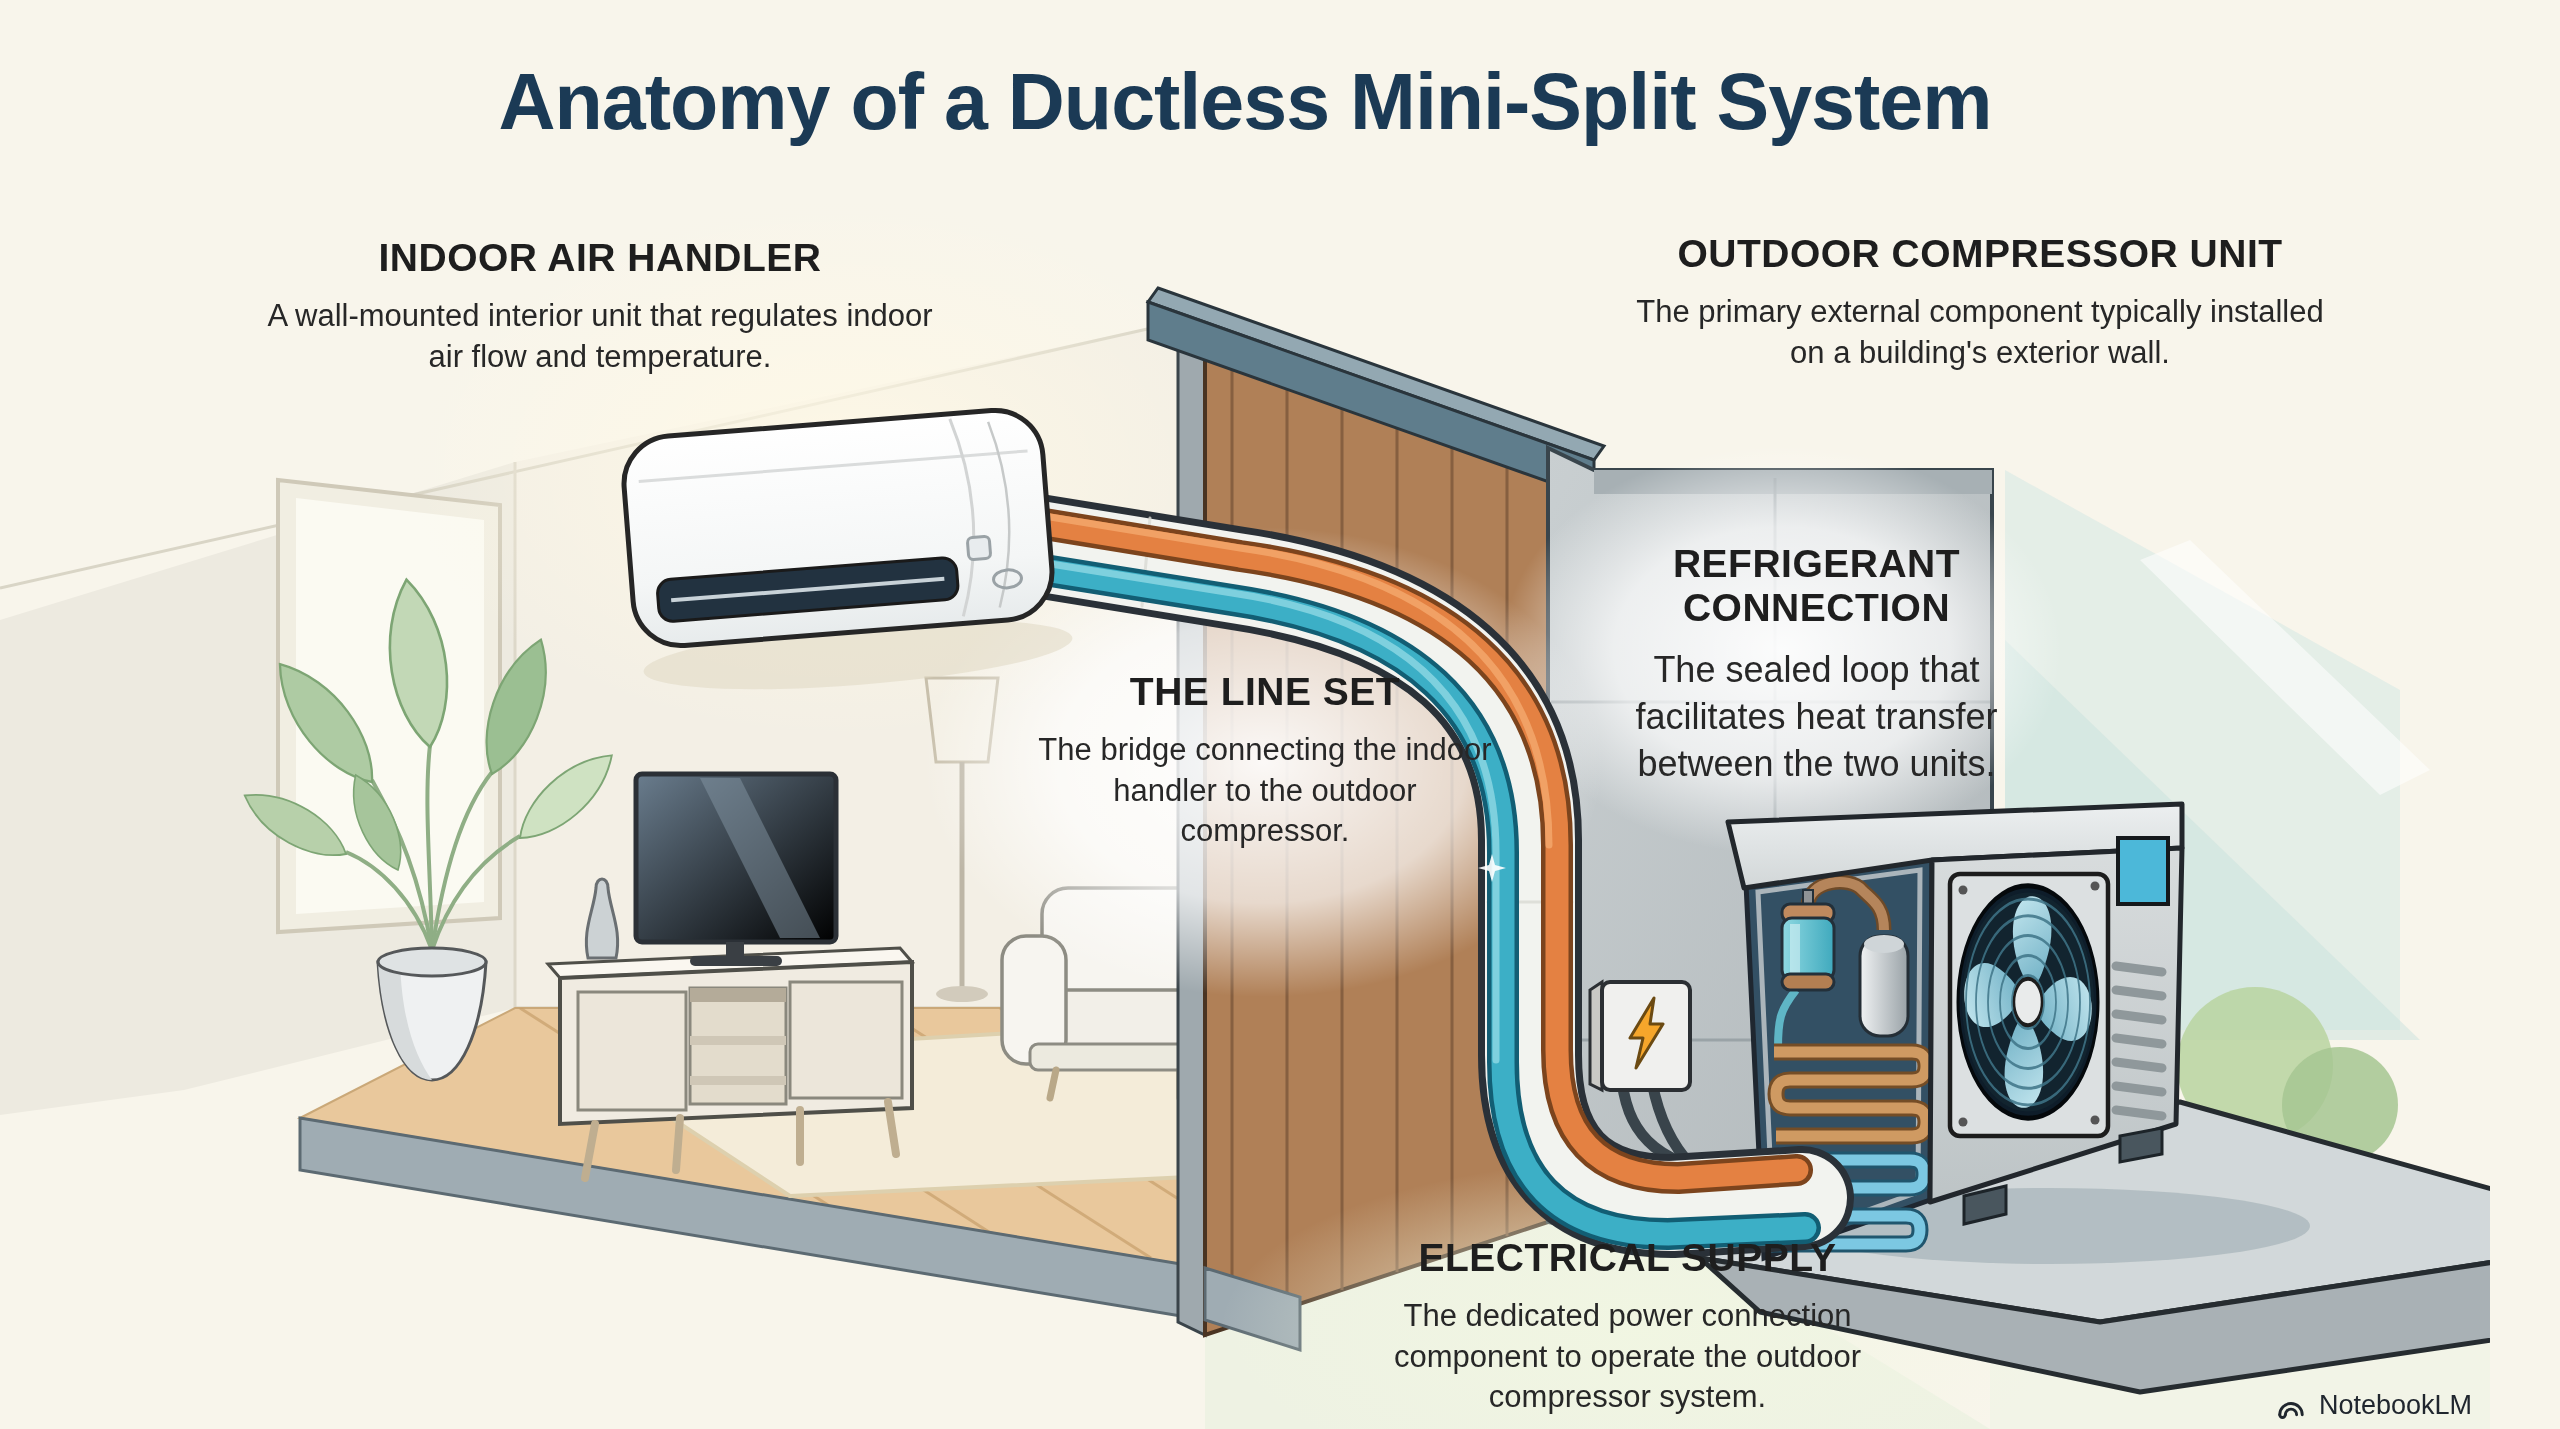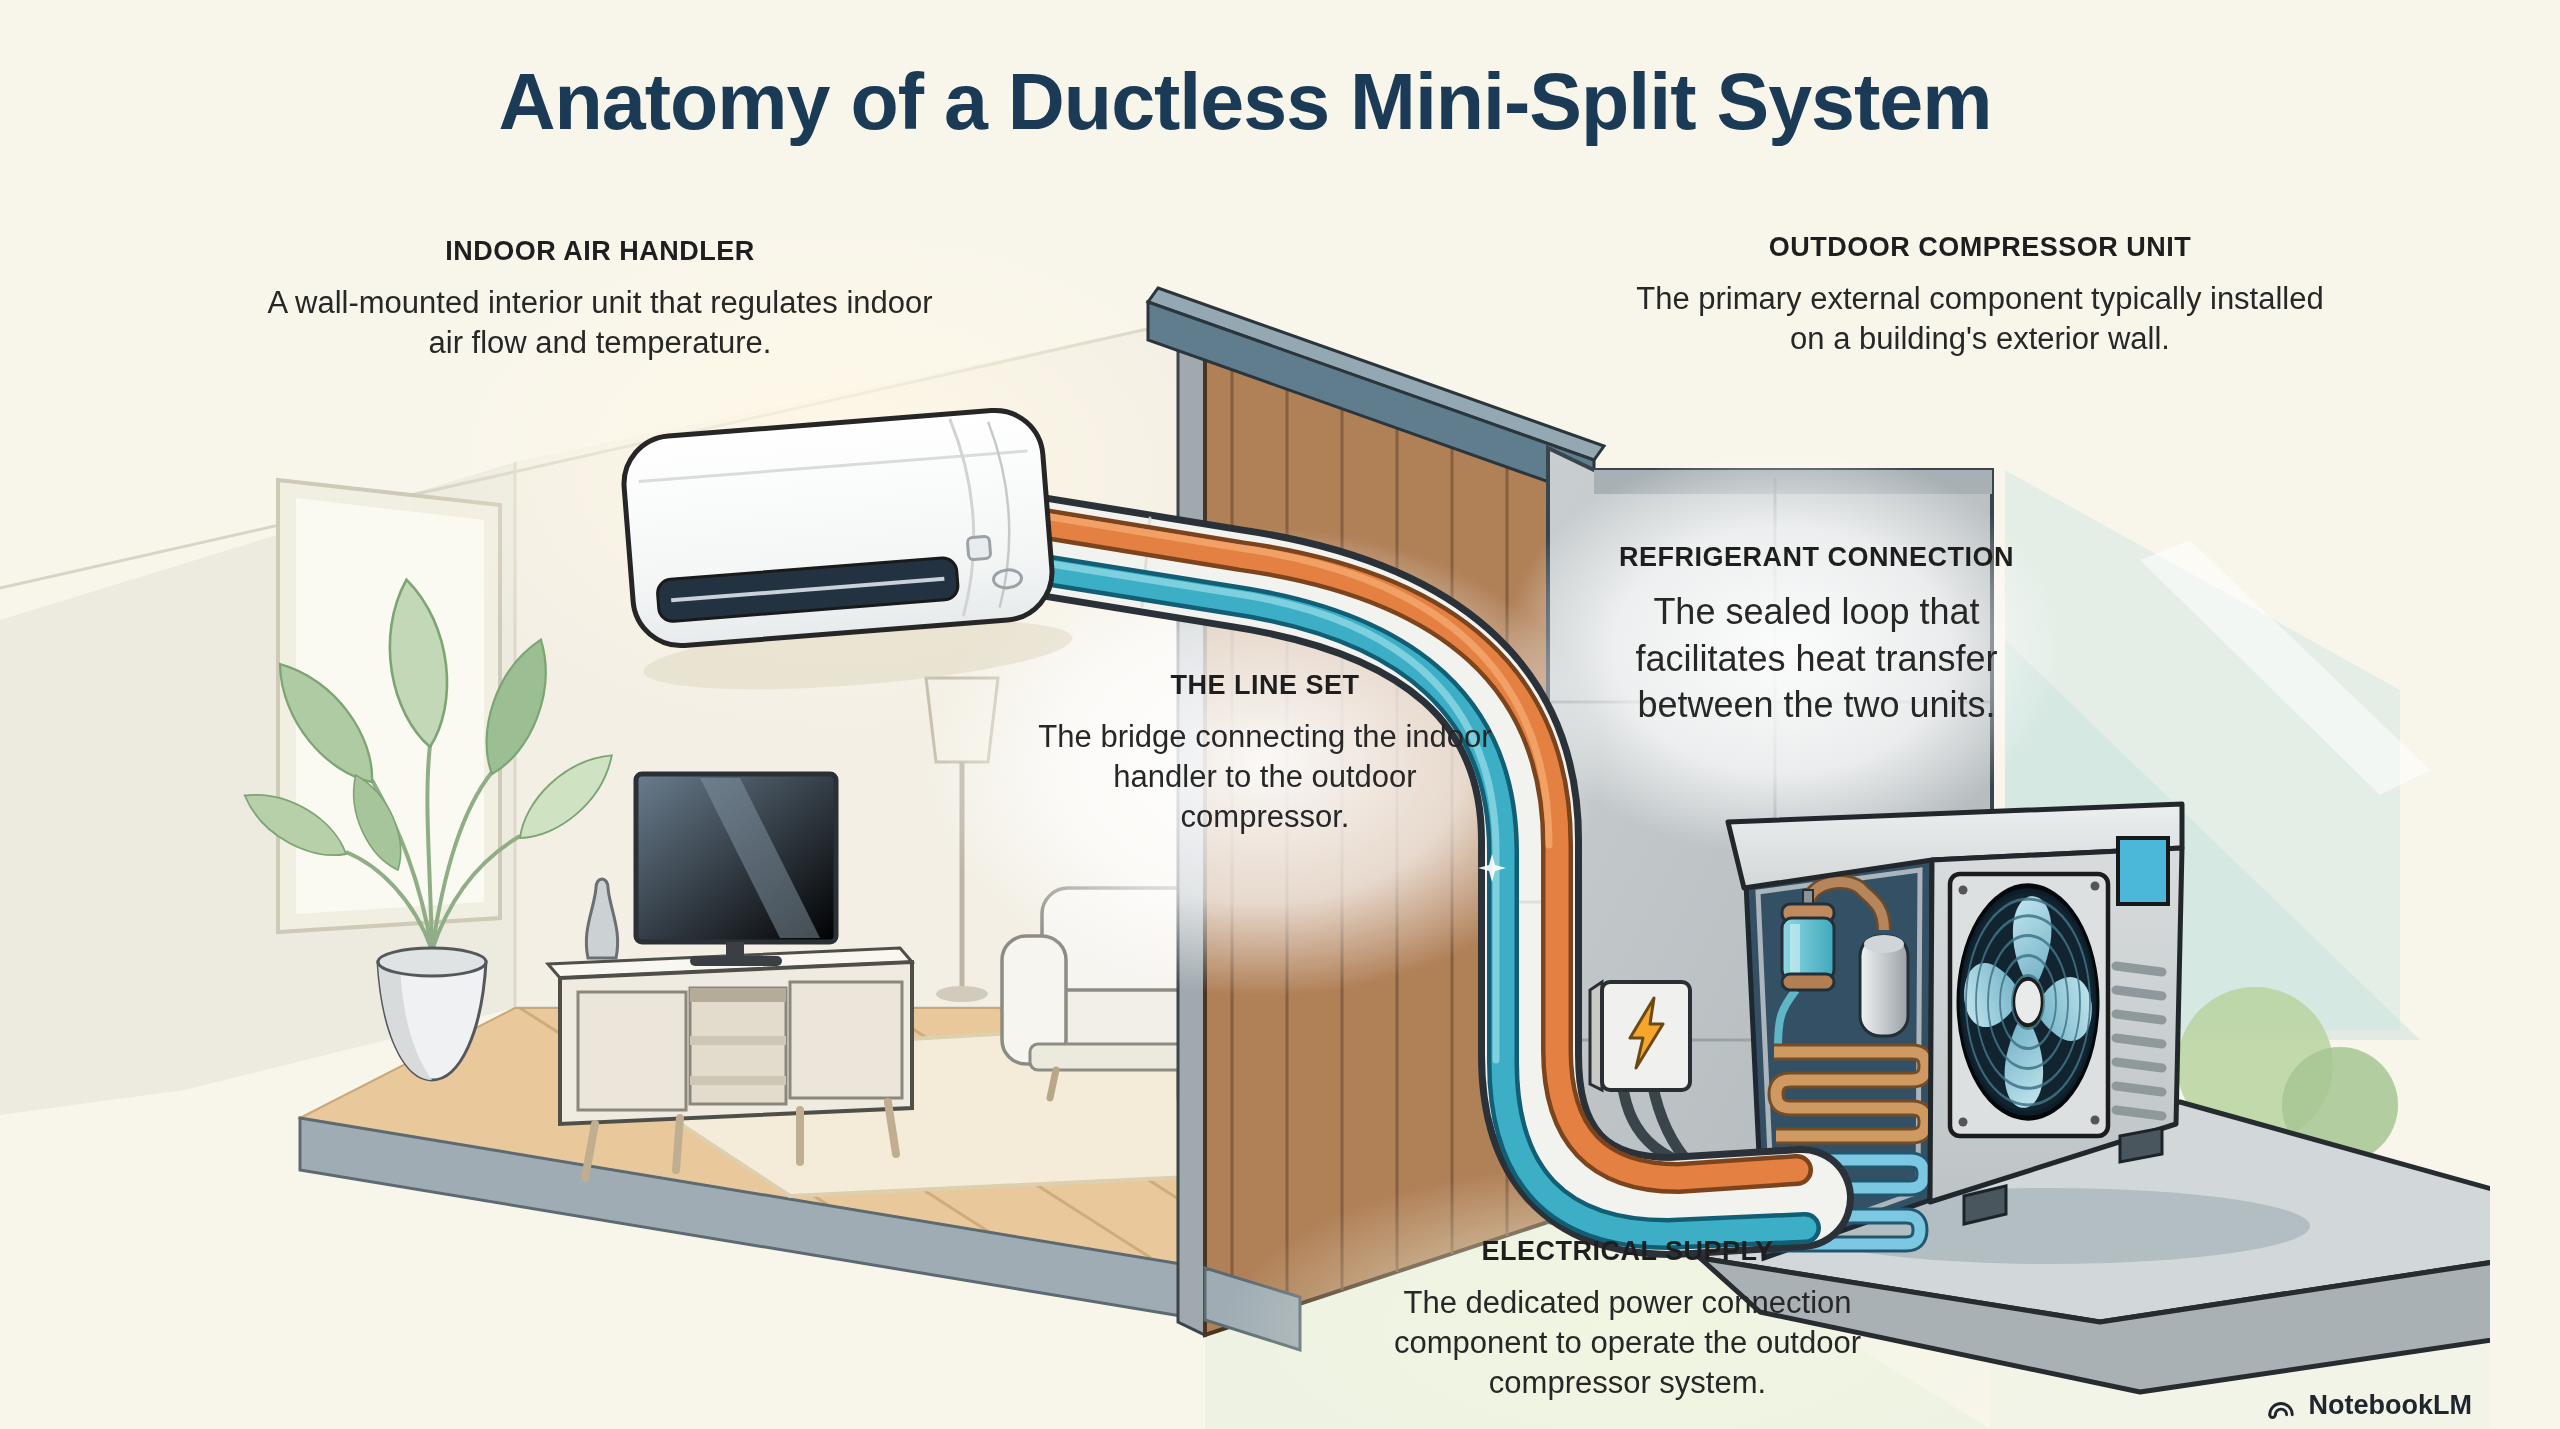--- a/index.html
+++ b/index.html
@@ -2,30 +2,30 @@
 <html><head>
 <meta charset="utf-8">
 <style>
   html,body{margin:0;padding:0;background:#f8f5eb;}
   #stage{position:relative;width:2490px;height:1429px;overflow:hidden;
          font-family:"Liberation Sans",sans-serif;background:#0ea5e9;}
   #illustration{position:absolute;left:0;top:0;width:2560px;height:1429px;}
   .title{position:absolute;top:56px;left:0;width:100%;text-align:center;
          font-size:79px;font-weight:800;color:#1b3a55;letter-spacing:-1px;}
   .label-block{position:absolute;text-align:center;}
-  .label-heading{font-size:27px;font-weight:800;color:#1e1e1e;letter-spacing:.5px;line-height:1.14;}
+  .label-heading{font-size:39px;font-weight:800;color:#1e1e1e;letter-spacing:.5px;line-height:1.14;}
   .label-body{font-size:31px;font-weight:400;color:#272727;line-height:1.3;margin-top:16px;}
   #label-indoor{left:250px;top:236px;width:700px;}
   #label-outdoor{left:1625px;top:232px;width:710px;}
   #label-lineset{left:1030px;top:670px;width:470px;}
   #label-refrigerant{left:1614px;top:542px;width:405px;}
   #label-refrigerant .label-body{font-size:36px;}
   #label-electrical{left:1350px;top:1236px;width:555px;}
   .watermark{position:absolute;right:18px;bottom:8px;display:flex;align-items:center;gap:13px;
-             color:#20262e;font-size:27px;font-weight:700;}
+             color:#20262e;font-size:27px;font-weight:400;}
   .watermark svg{display:block;}
 </style>
 </head>
 <body>
 
 <div id="stage">
 
 <svg id="illustration" viewBox="0 0 2560 1429" preserveAspectRatio="none">
   <defs>
     <linearGradient id="gWood" x1="0" y1="0" x2="1" y2="0">

